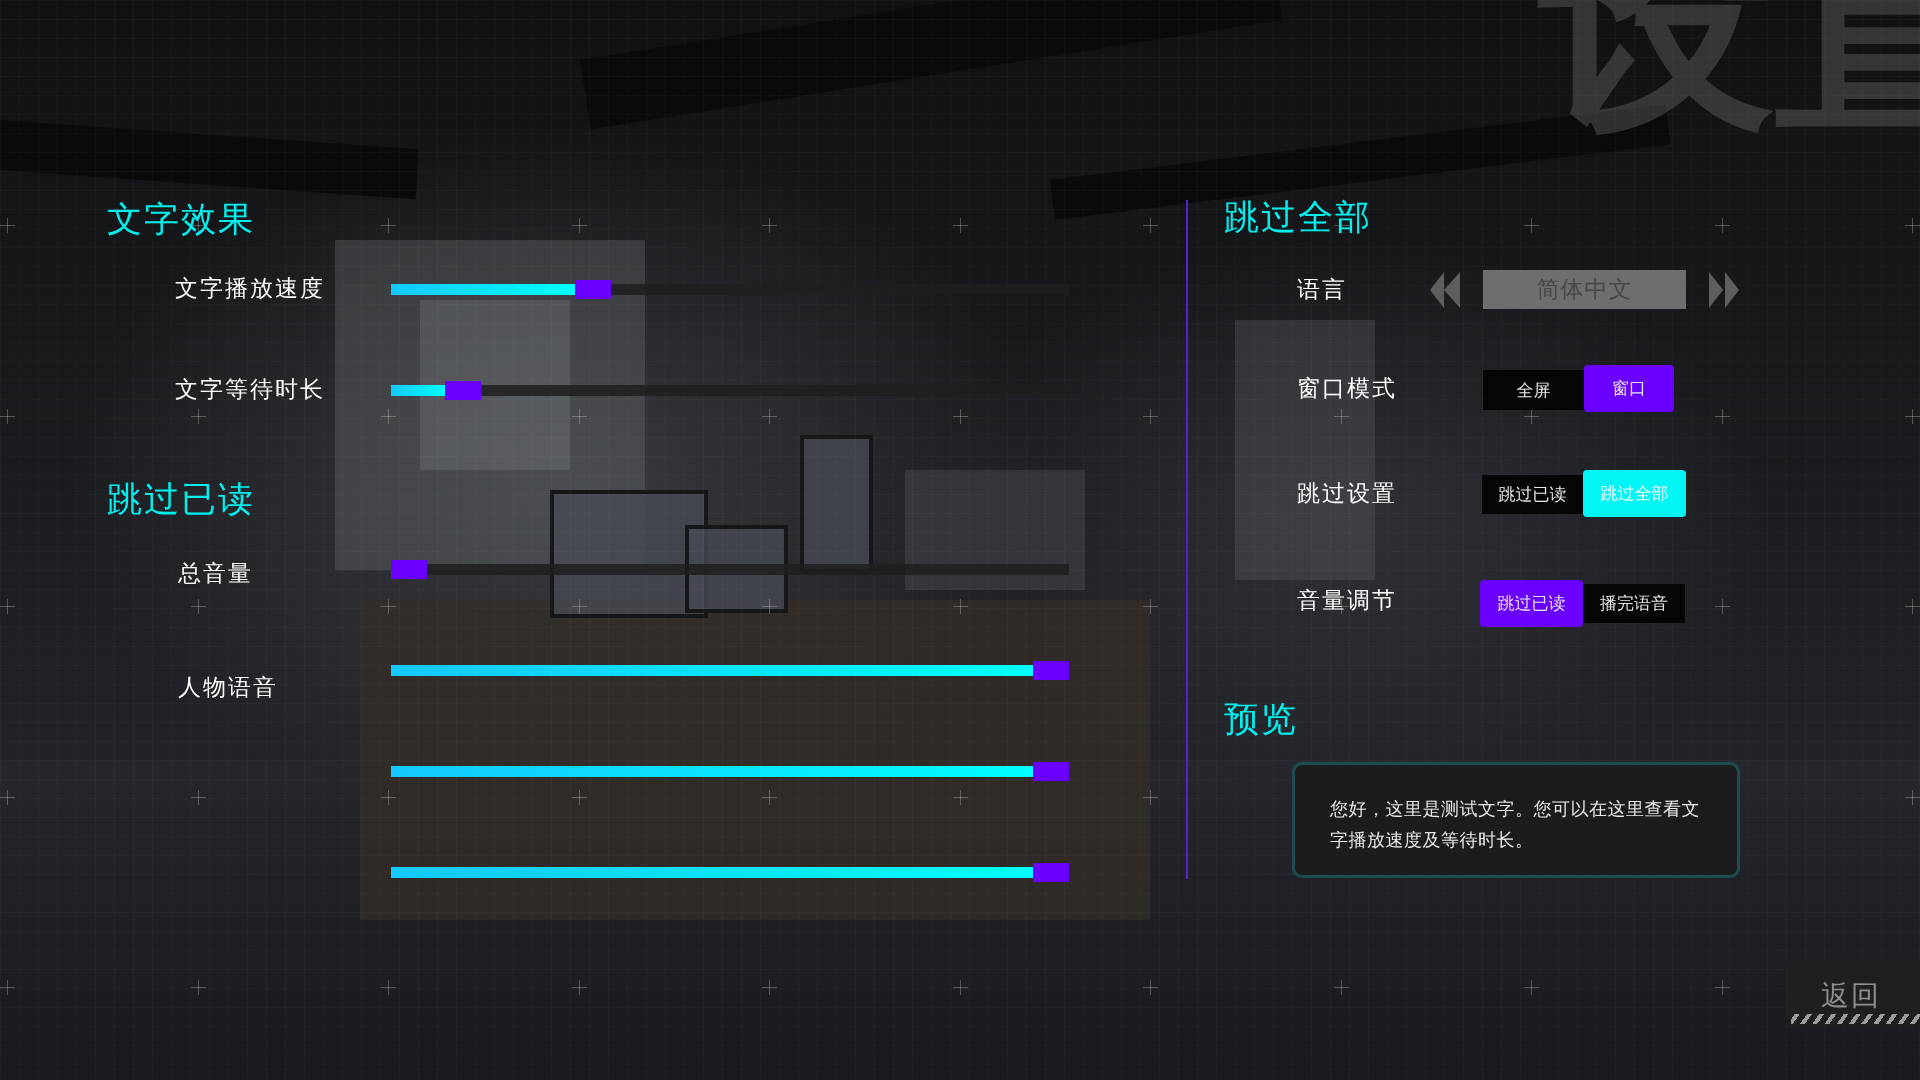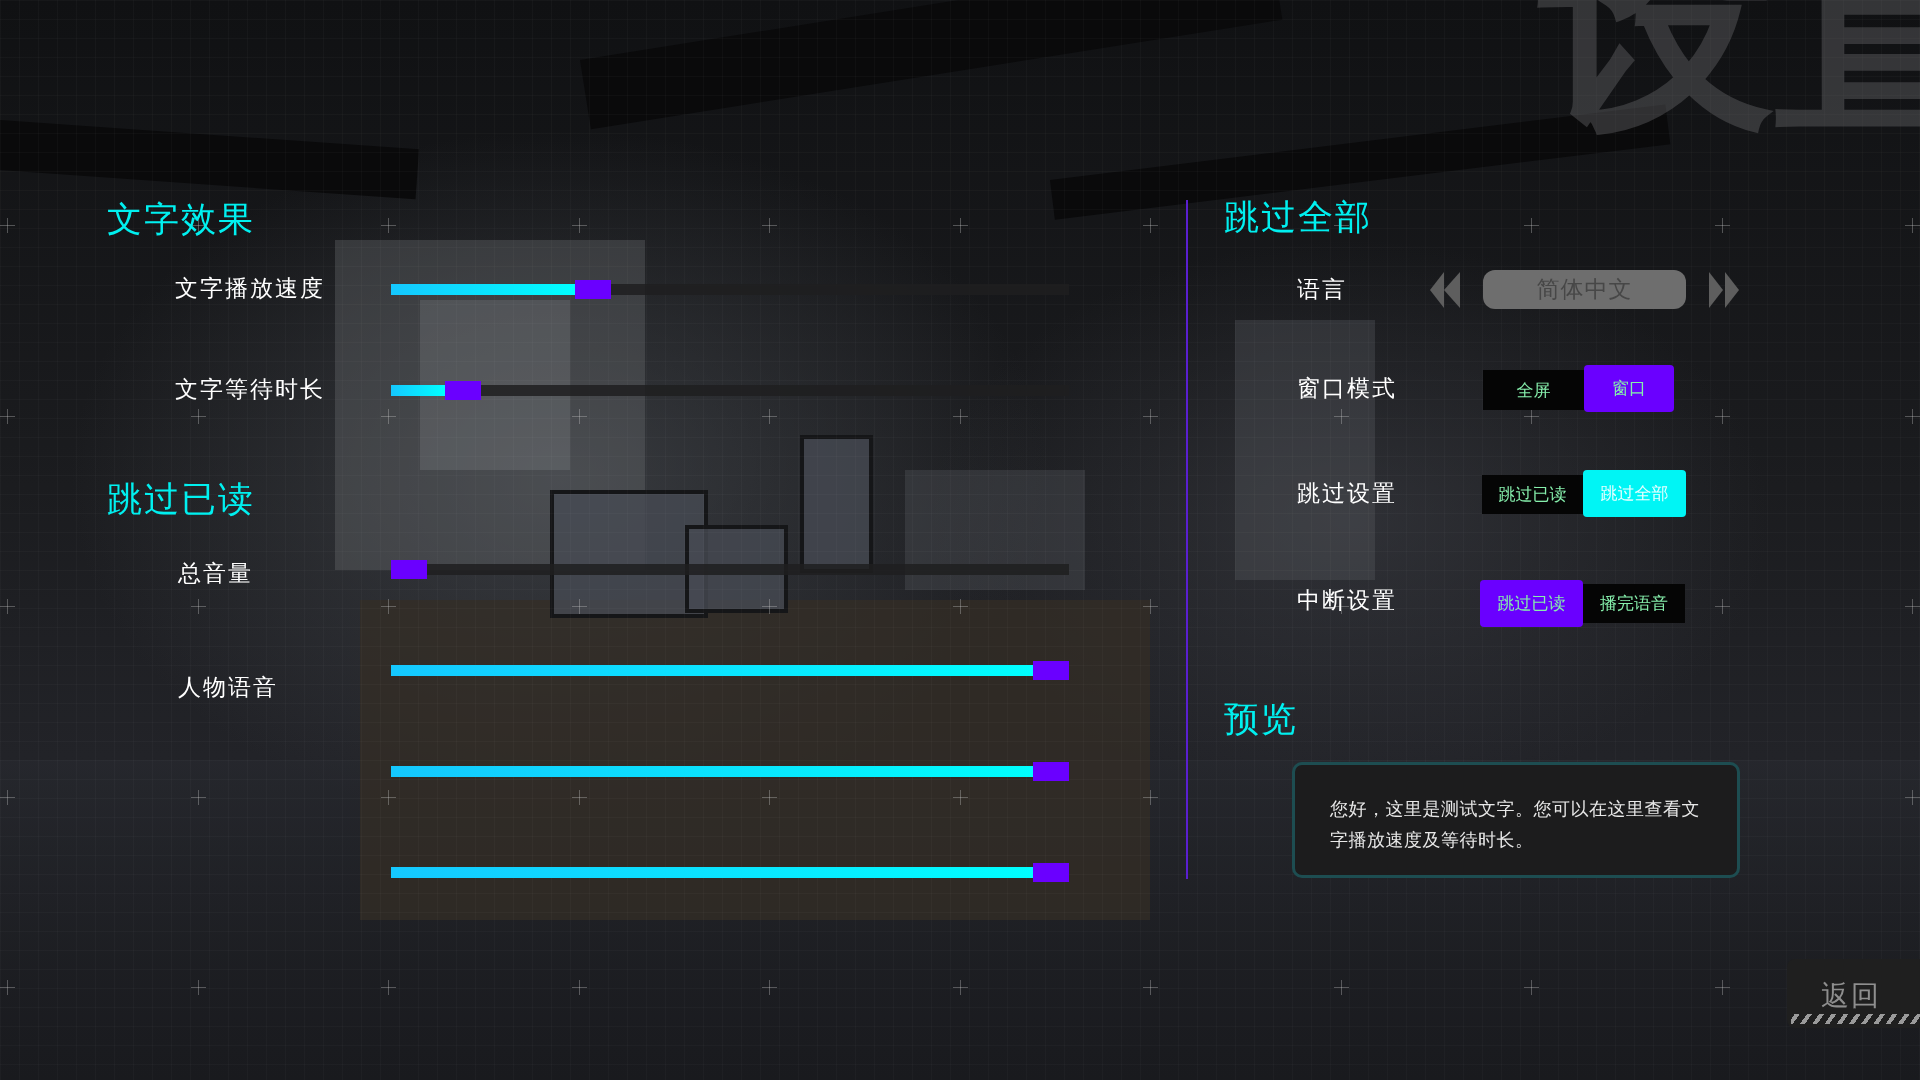--- a/index.html
+++ b/index.html
@@ -41,25 +41,25 @@
   .slider .track { position:absolute; left:0; right:0; top:4px; height:11px; background:rgba(30,30,32,0.85); }
   .slider .fill { position:absolute; left:0; top:4px; height:11px;
     background:linear-gradient(90deg,#15c8ff,#00ffff); }
   .slider .handle { position:absolute; top:0; width:36px; height:19px; background:#6a00ff; }
 
   .divider { position:absolute; left:1186px; top:200px; width:2px; height:679px; background:#5a1fd0; }
 
   .arrow { position:absolute; top:272px; width:32px; height:36px; }
   .arrow svg { width:100%; height:100%; }
   .lang-box { position:absolute; left:1483px; top:270px; width:203px; height:39px;
-    background:#6e6e6e; border-radius:12px; color:#474747; font-size:23px;
+    background:#6e6e6e; border-radius:0; color:#474747; font-size:23px;
     display:flex; align-items:center; justify-content:center; letter-spacing:1px; }
 
   .opt { position:absolute; display:flex; align-items:center; justify-content:center;
-    font-size:17px; color:#86efac; background:#050505; }
+    font-size:17px; color:#e5e5e5; background:#050505; }
   .opt.active-purple { background:#6a00ff; border-radius:4px; }
   .opt.active-cyan { background:#00f5f5; border-radius:4px; color:#e8ffff; }
 
   .preview-box { position:absolute; left:1292px; top:762px; width:448px; height:116px;
     background:#1c1c1d; border:3px solid rgba(30,90,95,0.8); border-radius:10px; box-sizing:border-box;
     padding:28px 30px 0 35px; font-size:18px; line-height:31px; color:#e8e8e8; letter-spacing:0.5px; }
 
   .back-btn { position:absolute; left:1787px; top:959px; width:140px; height:69px;
     background:#1f1f1f; border-radius:8px 0 0 8px; overflow:hidden; }
   .back-btn .txt { position:absolute; left:34px; top:18px; font-size:28px; color:#8e8e8e; letter-spacing:2px; }
@@ -209,21 +209,21 @@
 </div>
 
 <div class="label" style="left:1297px;top:377px;">窗口模式</div>
 <div class="opt" style="left:1483px;top:370px;width:101px;height:40px;">全屏</div>
 <div class="opt active-purple" style="left:1584px;top:365px;width:90px;height:47px;">窗口</div>
 
 <div class="label" style="left:1297px;top:482px;">跳过设置</div>
 <div class="opt" style="left:1482px;top:475px;width:101px;height:39px;">跳过已读</div>
 <div class="opt active-cyan" style="left:1583px;top:470px;width:103px;height:47px;">跳过全部</div>
 
-<div class="label" style="left:1297px;top:589px;">中断设置</div>
+<div class="label" style="left:1297px;top:589px;">音量调节</div>
 <div class="opt active-purple" style="left:1480px;top:580px;width:103px;height:47px;">跳过已读</div>
 <div class="opt" style="left:1583px;top:584px;width:102px;height:39px;">播完语音</div>
 
 <div class="section-title" style="left:1224px;top:702px;">预览</div>
 <div class="preview-box">
   <span>您好，这里是测试文字。您可以在这里查看文字播放速度及等待时长。</span>
 </div>
 
 <div class="back-btn">
   <span class="txt">返回</span>

